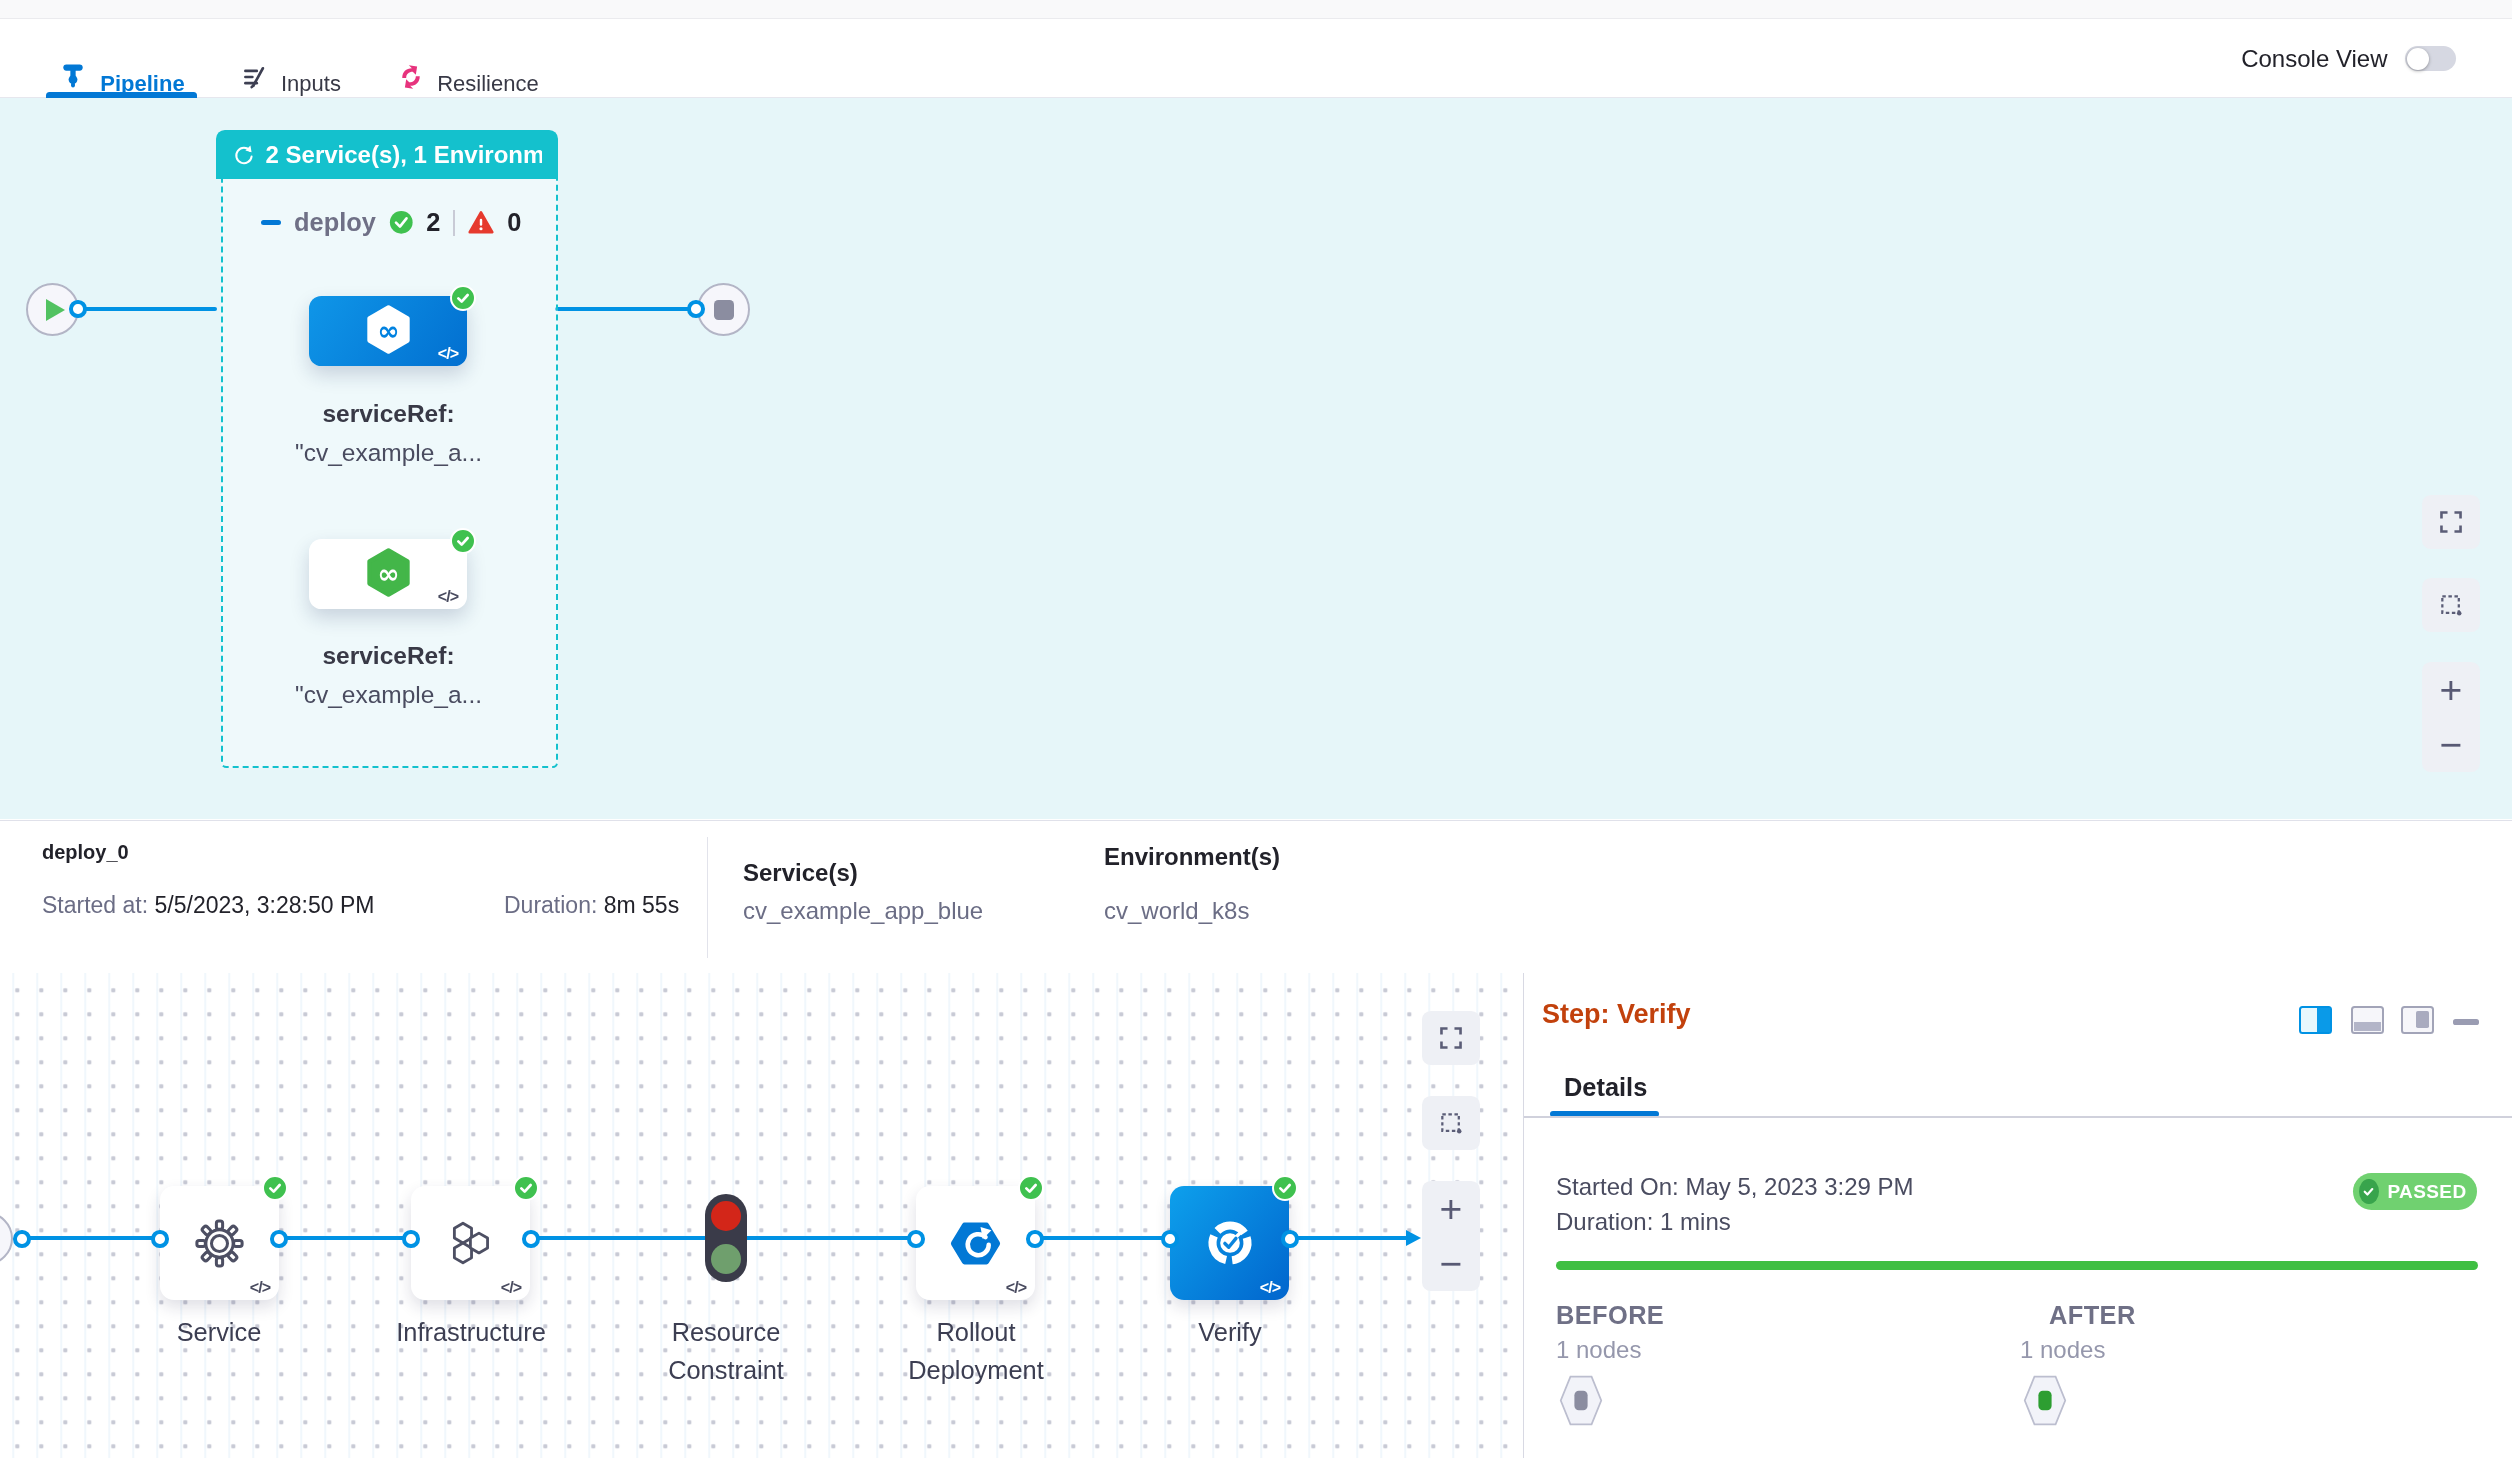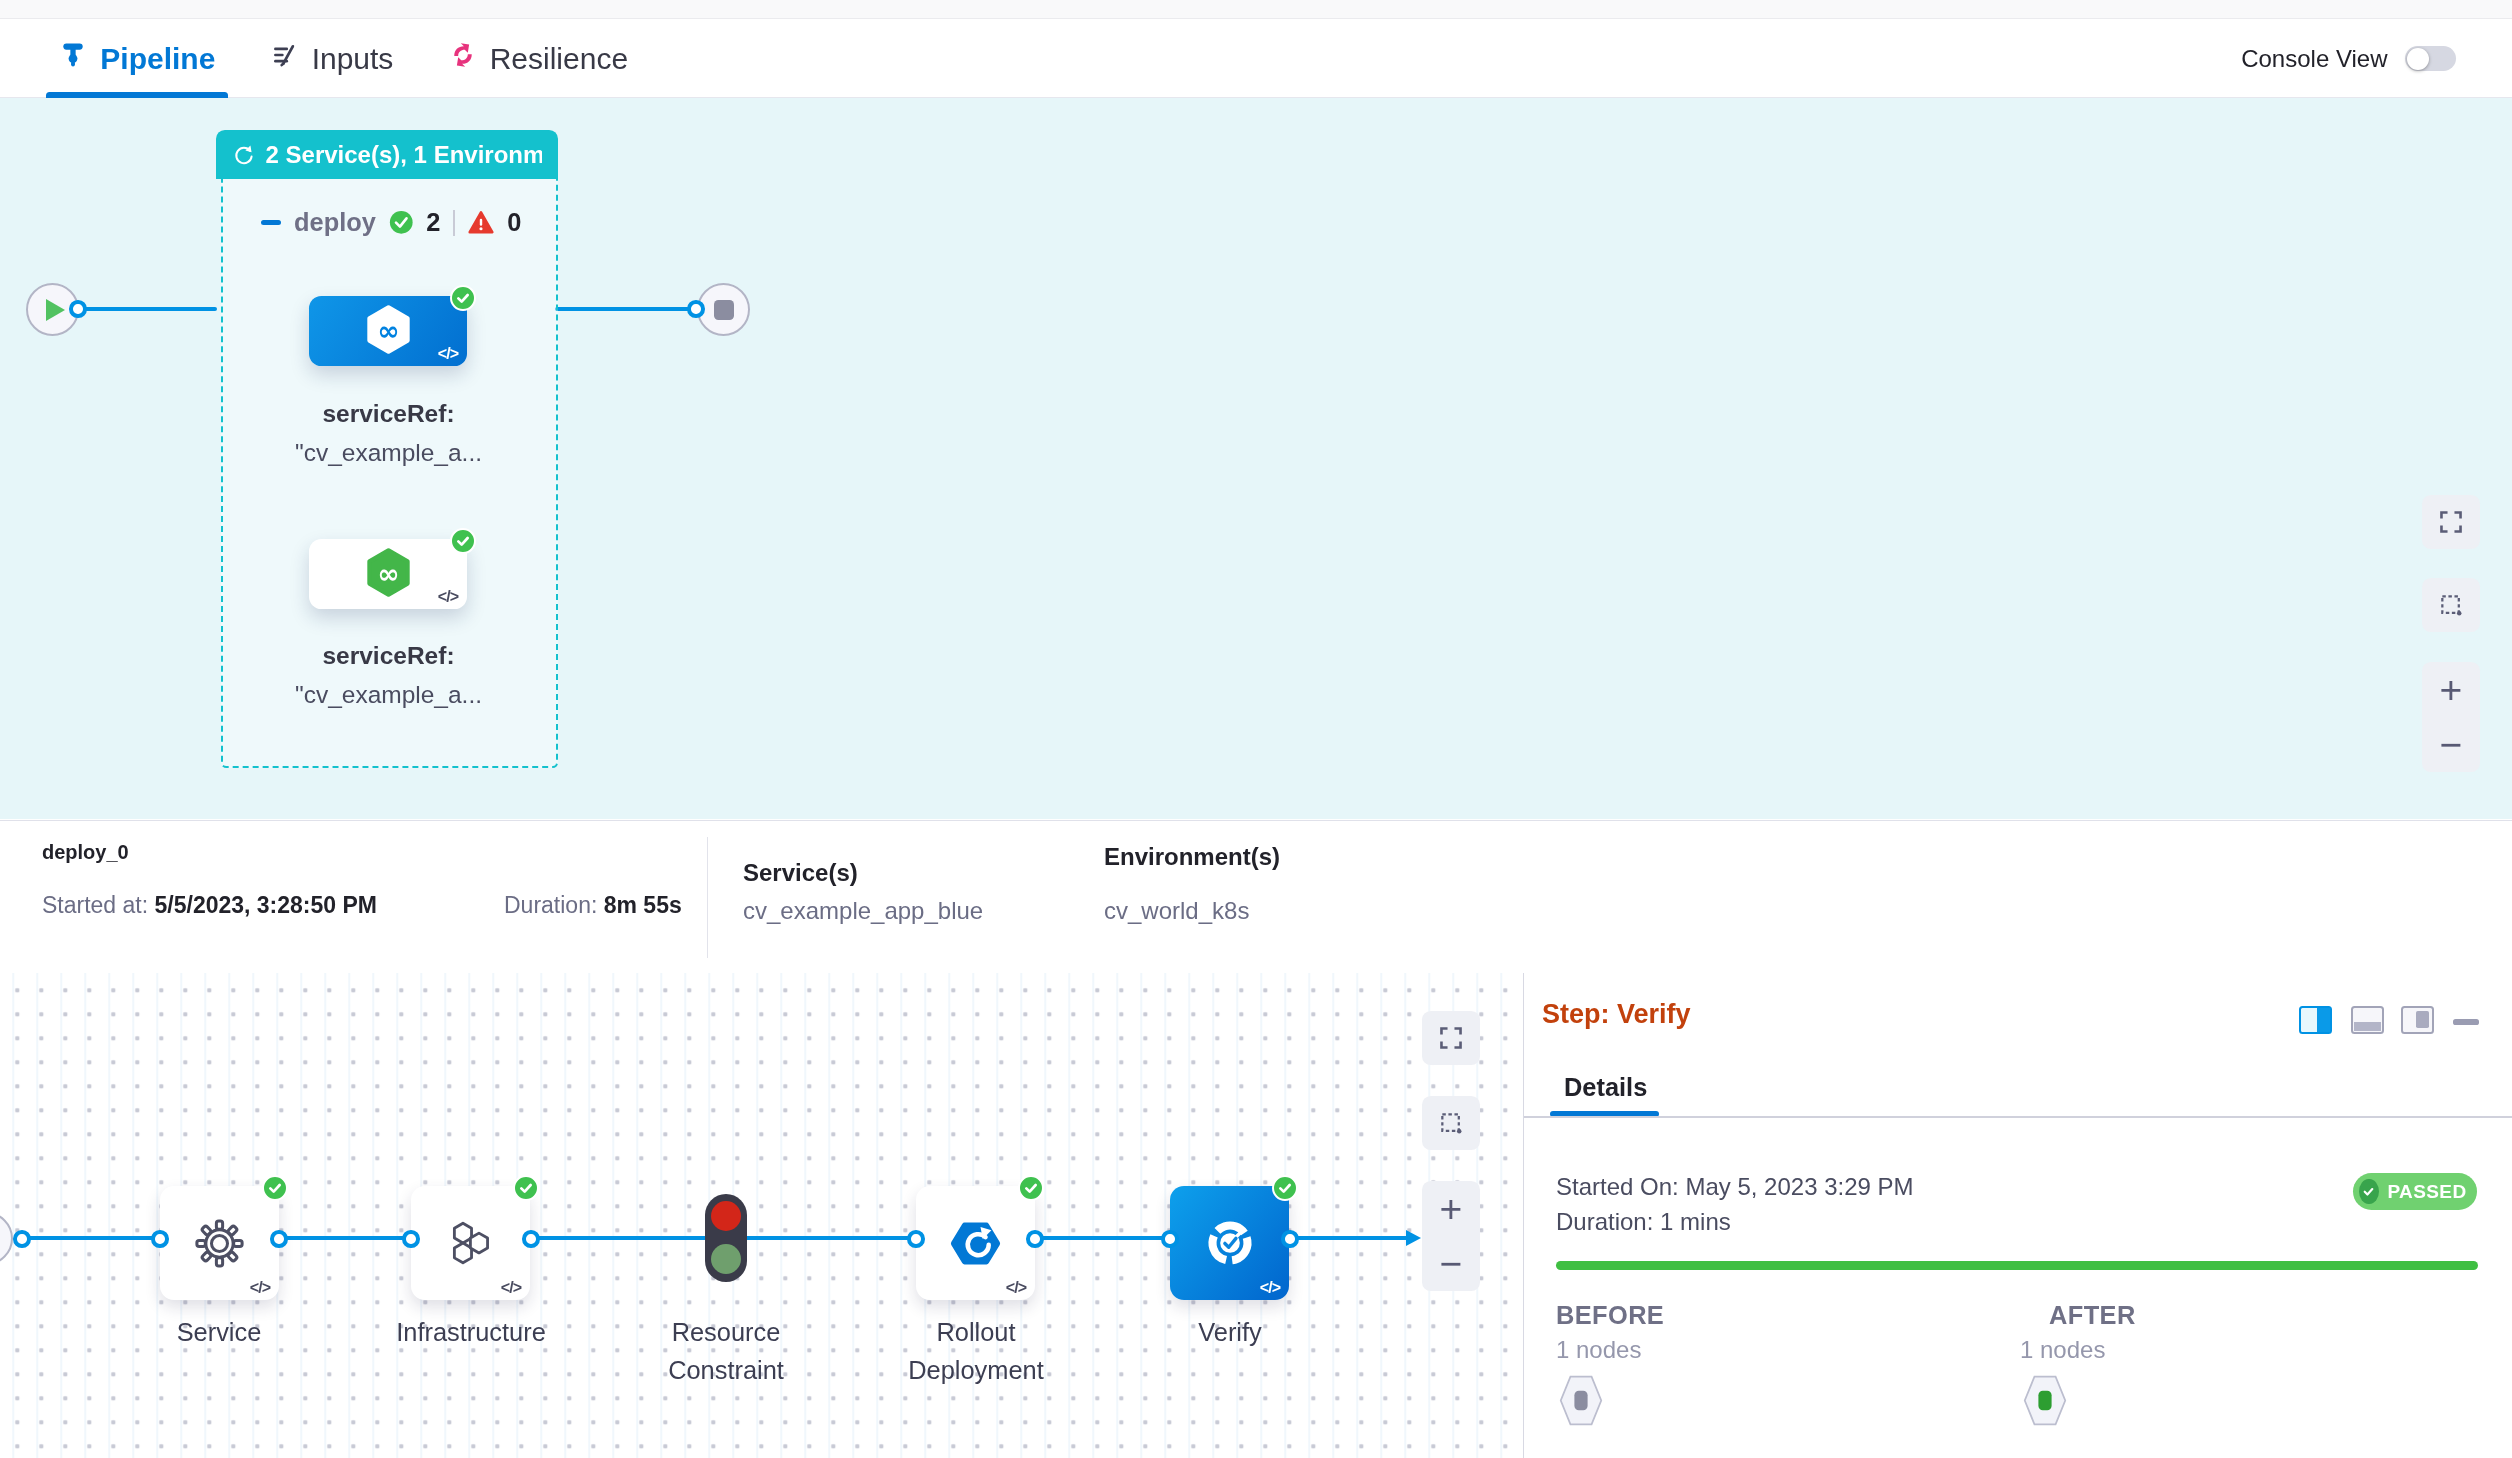--- a/index.html
+++ b/index.html
@@ -2,21 +2,21 @@
 <html style="font-size:14px"><head>
 <meta charset="utf-8">
 <style>
   * { margin:0; padding:0; box-sizing:border-box; }
   html,body { width:2512px; height:1459px; background:#fff; font-family:"Liberation Sans","DejaVu Sans",sans-serif; color:#22222a; overflow:hidden; }
   .page { position:relative; width:2512px; height:1459px; background:#fff; }
 
   
   .top-strip { position:absolute; left:0; top:0; width:100%; height:19px; background:#f9f9fa; border-bottom:0.9px solid #ebebee; }
   .tabbar { position:absolute; left:0; top:20px; width:100%; height:78px; background:#fff; border-bottom:0.9px solid #e6e7ee; display:flex; align-items:center; padding-left:51px; gap:42px; }
-  .tab { position:relative; height:100%; display:flex; align-items:center; gap:12.3px; font-size:30px; font-weight:500; color:#383946; cursor:pointer; padding:0 7px; }
+  .tab { position:relative; height:100%; display:flex; align-items:flex-end; gap:12.3px; font-size:22px; font-weight:500; color:#383946; cursor:pointer; padding:0 7px; }
   .tab.active { color:#0278d5; font-weight:700; }
   .tab .underline { position:absolute; left:-5.3px; right:-5.3px; bottom:-0.9px; height:6.1px; background:#0278d5; border-radius:3.5px 3.5px 0 0; }
   .tabbar-right { margin-left:auto; display:flex; align-items:center; gap:17.5px; padding-right:56px; }
   .console-label { font-size:24px; color:#22222a; }
   .toggle { width:51px; height:25.4px; border-radius:13px; background:#d6d8e2; position:relative; cursor:pointer; }
   .toggle .knob { position:absolute; left:1.8px; top:1.8px; width:22px; height:22px; border-radius:50%; background:#fff; box-shadow:0 0.9px 3.5px rgba(0,0,0,.35); }
 
   
   .canvas-top { position:absolute; left:0; top:98px; width:2512px; height:721px; background:#e6f6f9; overflow:hidden; }
   .node-circle { position:absolute; width:53px; height:53px; border-radius:50%; background:#f6f6fb; border:2.6px solid #b3b5c6; display:flex; align-items:center; justify-content:center; }
@@ -46,21 +46,21 @@
   .node-label .t2 { font-size:24.5px; color:#4a4c60; margin-top:10.5px; }
 
   .ctl-btn { position:absolute; width:58px; height:54px; background:#eef0f5; border-radius:8.8px; display:flex; align-items:center; justify-content:center; cursor:pointer; }
   .zoom-panel { position:absolute; width:58px; height:110px; background:#eef0f5; border-radius:8.8px; display:flex; flex-direction:column; cursor:pointer; }
   .zoom-cell { flex:1; display:flex; align-items:center; justify-content:center; font-size:39px; font-weight:300; color:#585a74; }
 
   
   .infobar { position:absolute; left:0; top:820px; width:100%; height:153px; background:#fff; border-top:0.9px solid #e0e1ea; }
   .run-name { position:absolute; left:42px; top:20px; font-size:20px; font-weight:700; color:#22222a; }
   .kv { position:absolute; font-size:23px; color:#6b6d85; }
-  .kv b { color:#22222a; font-weight:700; }
+  .kv b { color:#22222a; font-weight:400; }
   .info-div { position:absolute; left:707px; top:16px; width:0.9px; height:121px; background:#e2e3eb; }
   .col-h { position:absolute; font-size:24px; font-weight:600; color:#22222a; }
   .col-v { position:absolute; font-size:24px; color:#6b6d85; }
 
   
   .bottom { position:absolute; left:0; top:973px; width:2512px; height:486px; }
   .canvas-bottom { position:absolute; left:0; top:0; width:1523px; height:486px; background-color:#fff; overflow:hidden;
      background-image:
        linear-gradient(90deg, rgba(110,175,225,.10) 0, rgba(110,175,225,.10) 1.8px, transparent 1.8px),
        radial-gradient(circle, #c8cad5 2px, transparent 2.6px);

